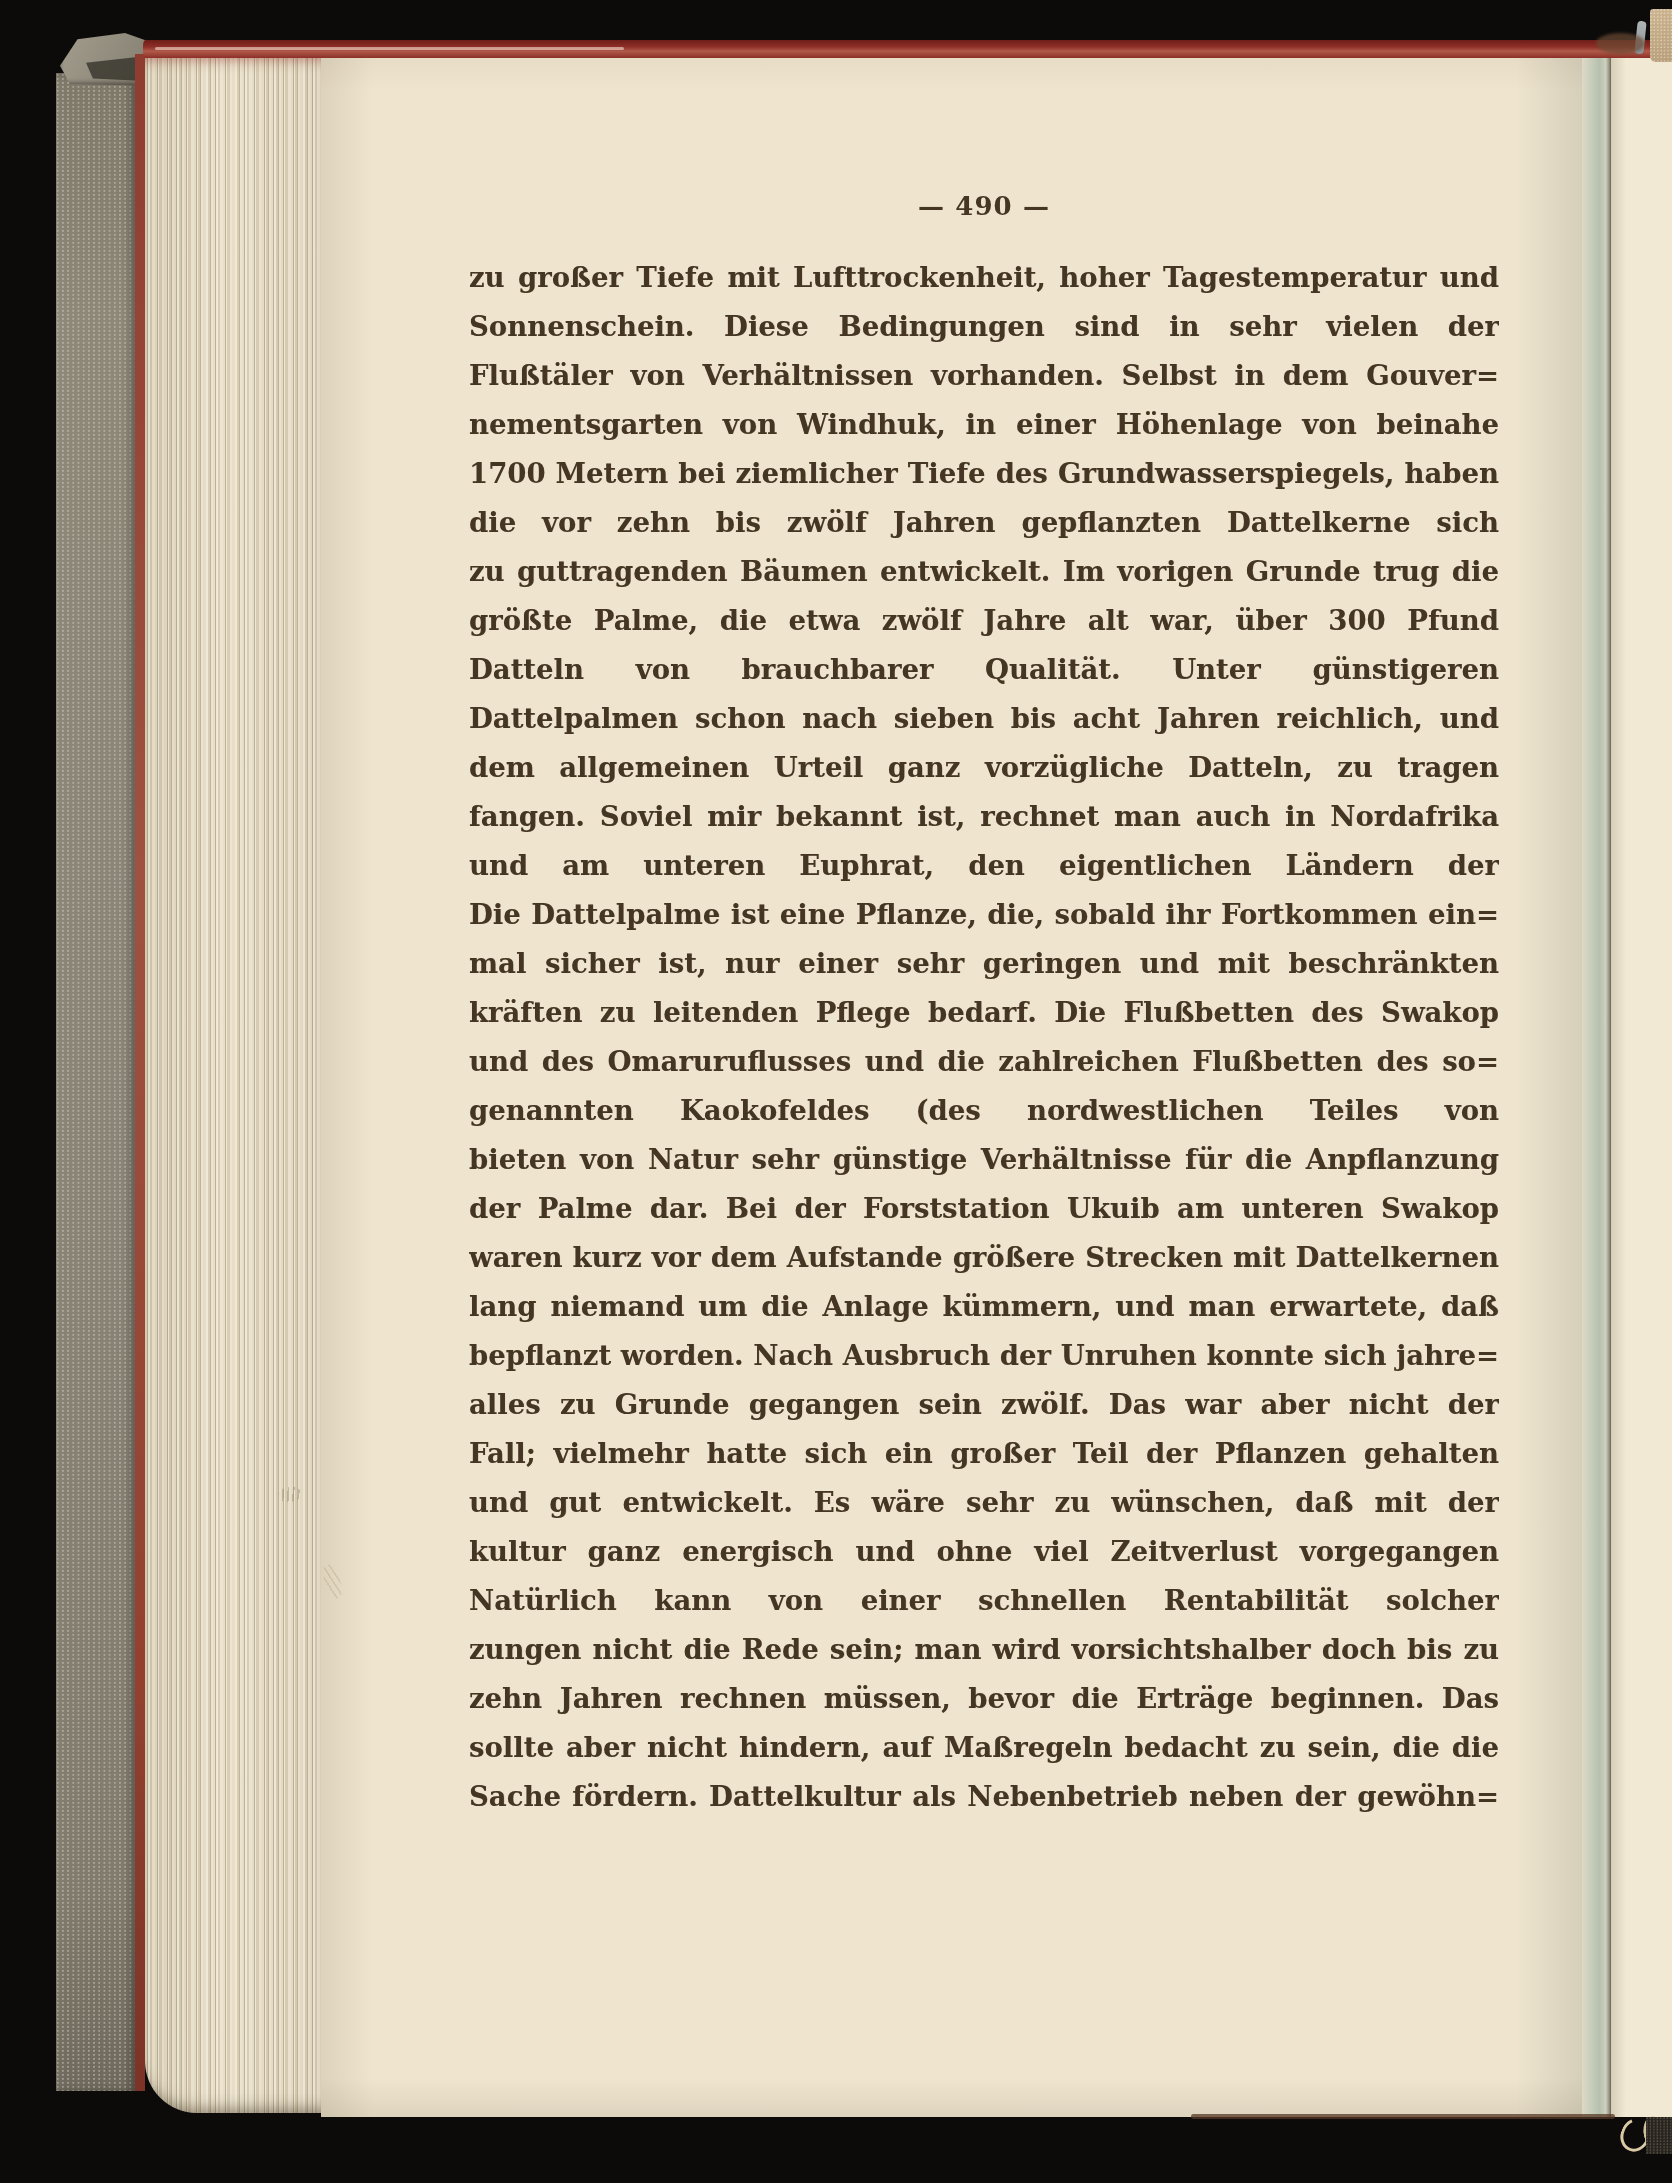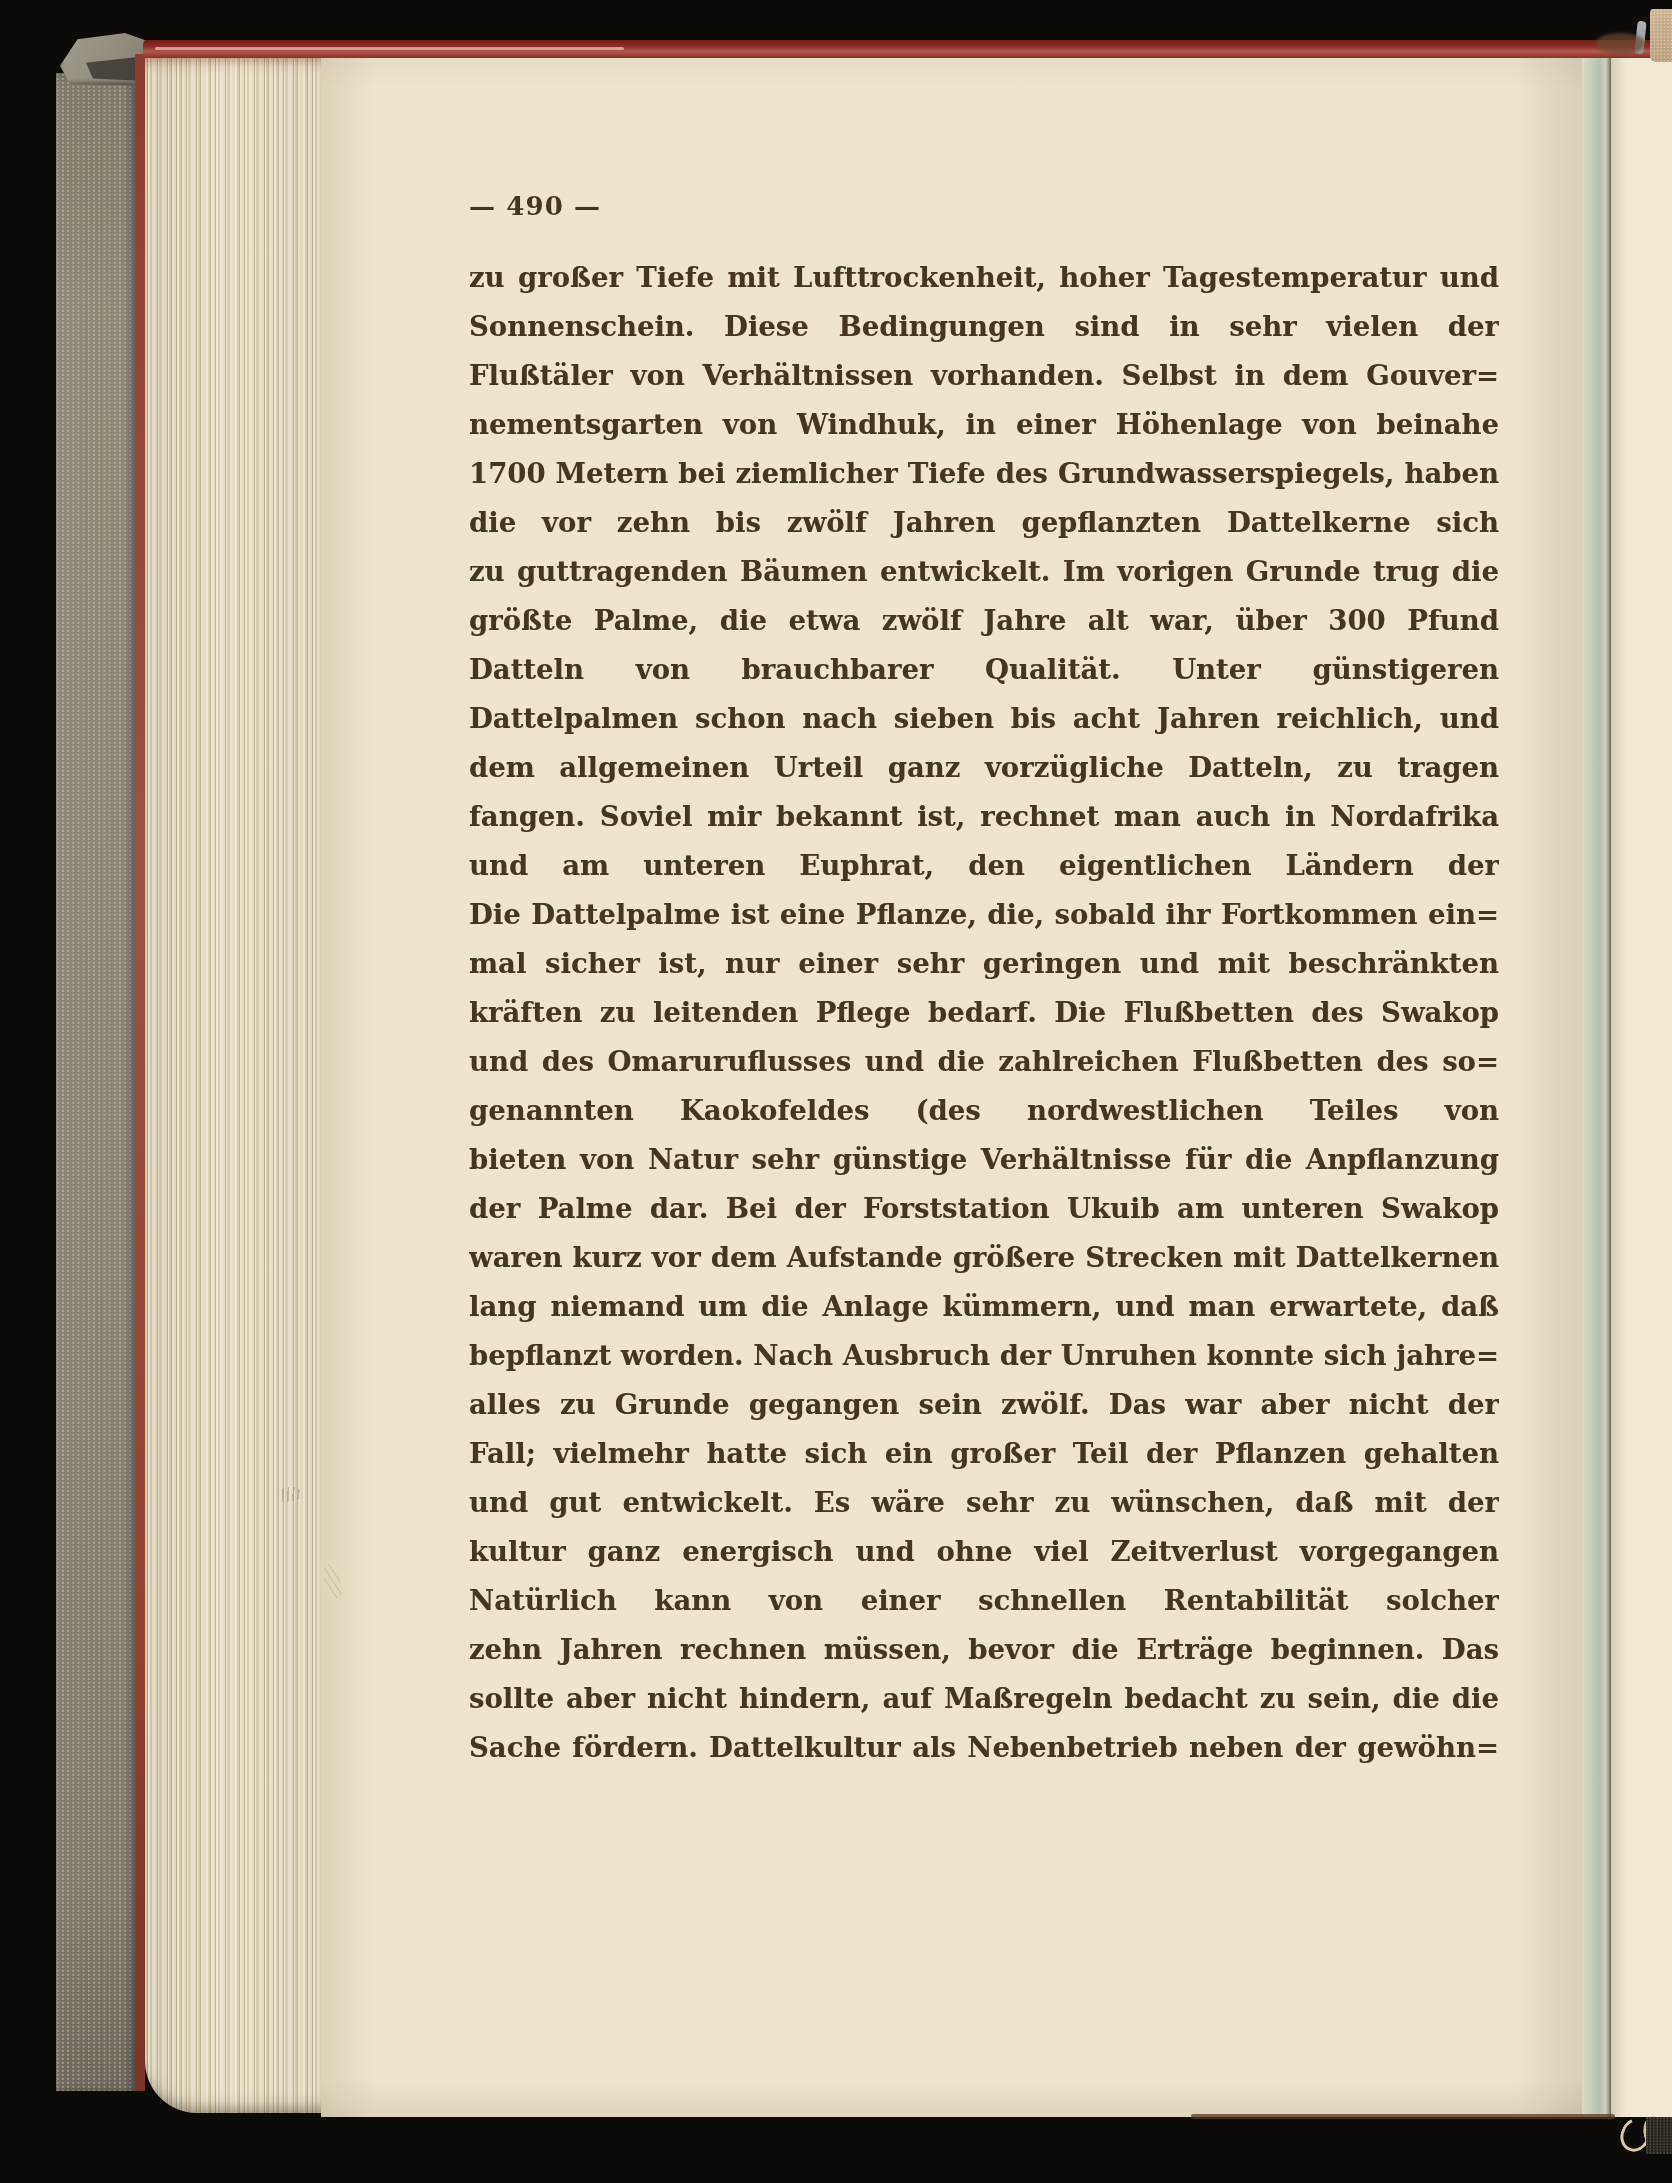--- a/index.html
+++ b/index.html
@@ -83,21 +83,21 @@
 
   .margin-mark-1{position:absolute;left:278px;top:1487px;width:23px;height:15px;opacity:.55;
     background:repeating-linear-gradient(100deg,#a3957a 0 1.7px,transparent 1.7px 5.2px);
     border-radius:45%;transform:rotate(-6deg);}
   .margin-mark-2{position:absolute;left:325px;top:1564px;width:15px;height:35px;opacity:.45;
     background:repeating-linear-gradient(75deg,#bdb094 0 1.7px,transparent 1.7px 5.7px);
     border-radius:45%;transform:rotate(-18deg);}
 
   
   .page-header{position:absolute;left:469px;top:189px;width:1030px;height:34px;
-    font-size:26px;line-height:34px;color:var(--ink,#453523);
+    font-size:26px;line-height:34px;text-align:center;color:var(--ink,#453523);
     font-weight:bold;letter-spacing:1.1px;}
   .text-block{position:absolute;left:469px;top:253px;width:1030px;}
   .line{height:49px;line-height:49px;font-size:27.5px;font-weight:bold;color:var(--ink,#453523);
     text-align:justify;text-align-last:justify;overflow:hidden;
     text-shadow:0.3px 0.4px 0 rgba(69,53,35,.25);}
 </style>
 </head>
 <body>
 
 <div class="scene">
@@ -157,19 +157,20 @@
       <div class="line">bieten von Natur sehr günstige Verhältnisse für die Anpflanzung</div>
       <div class="line">der Palme dar. Bei der Forststation Ukuib am unteren Swakop</div>
       <div class="line">waren kurz vor dem Aufstande größere Strecken mit Dattelkernen</div>
       <div class="line">lang niemand um die Anlage kümmern, und man erwartete, daß</div>
       <div class="line">bepflanzt worden. Nach Ausbruch der Unruhen konnte sich jahre=</div>
       <div class="line">alles zu Grunde gegangen sein zwölf. Das war aber nicht der</div>
       <div class="line">Fall; vielmehr hatte sich ein großer Teil der Pflanzen gehalten</div>
       <div class="line">und gut entwickelt. Es wäre sehr zu wünschen, daß mit der Dattel=</div>
       <div class="line">kultur ganz energisch und ohne viel Zeitverlust vorgegangen wird.</div>
       <div class="line">Natürlich kann von einer schnellen Rentabilität solcher Dattelpflan=</div>
+      <div class="line">zungen nicht die Rede sein; man wird vorsichtshalber doch bis zu</div>
       <div class="line">zehn Jahren rechnen müssen, bevor die Erträge beginnen. Das</div>
       <div class="line">sollte aber nicht hindern, auf Maßregeln bedacht zu sein, die die</div>
       <div class="line">Sache fördern. Dattelkultur als Nebenbetrieb neben der gewöhn=</div>
     </div>
 
 </div>
 
 
 </body></html>

